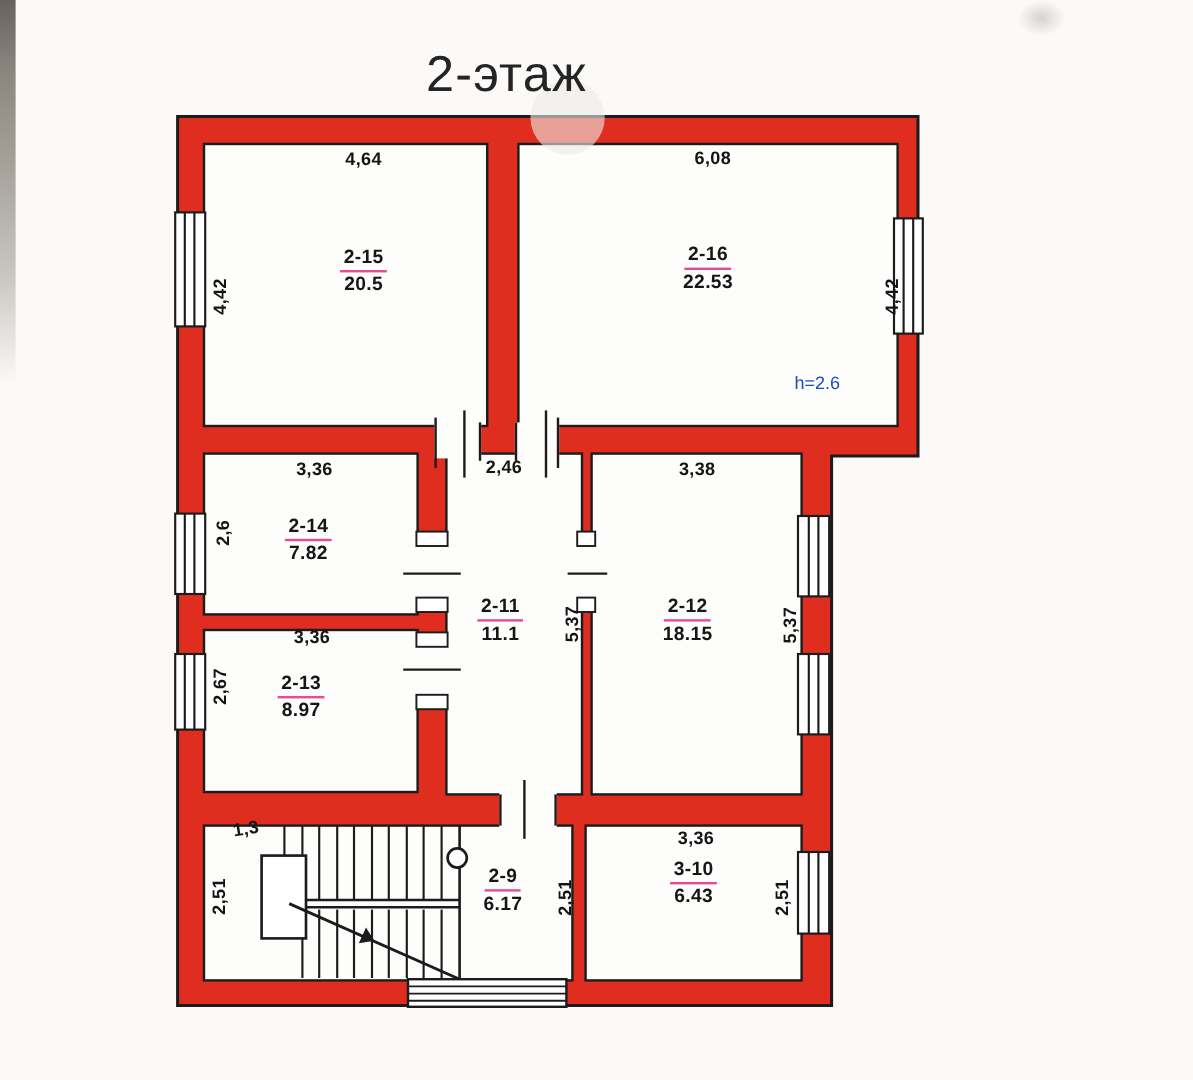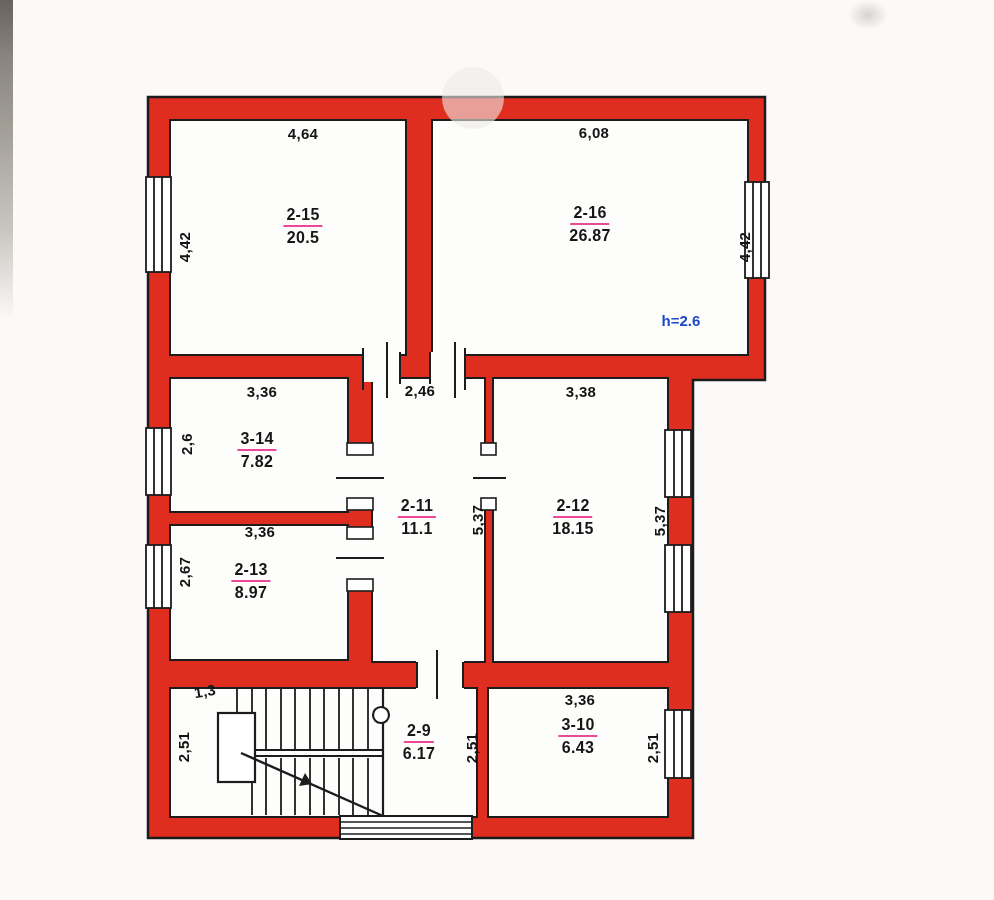--- a/index.html
+++ b/index.html
@@ -30,21 +30,21 @@
   .room-id{border-bottom:2px solid #ec4899;padding:0 3px 1px;}
   .room-area{padding-top:2px;}
   .dim{
     position:absolute;font-weight:bold;font-size:15px;color:#141414;
     transform:translate(-50%,-50%);white-space:nowrap;letter-spacing:.3px;
   }
   .dim.v{transform:translate(-50%,-50%) rotate(-90deg);}
   .dim.tilt{transform:translate(-50%,-50%) rotate(-9deg);}
   .note{
     position:absolute;left:681px;top:320px;transform:translate(-50%,-50%);
-    font-weight:bold;font-size:15px;color:#1c49c8;white-space:nowrap;
+    font-weight:normal;font-size:15px;color:#1c49c8;white-space:nowrap;
   }
   .edge-strip{
     position:absolute;left:0;top:0;width:13px;height:320px;
     background:linear-gradient(180deg,#57524b 0%,#7d7971 18%,#9b978f 42%,#c4c1ba 72%,rgba(251,250,248,0) 100%);
     opacity:.9;
   }
   .corner-smudge{
     position:absolute;left:848px;top:0;width:40px;height:30px;
     background:radial-gradient(ellipse at center,rgba(150,148,142,.38),rgba(150,148,142,0) 70%);
   }
@@ -192,31 +192,32 @@
     <g>
       <rect x="340" y="816" width="132" height="23" fill="#ffffff" stroke="#1c1c1c" stroke-width="2"></rect>
       <line x1="340" y1="822" x2="472" y2="822" stroke="#1c1c1c" stroke-width="1.6"></line>
       <line x1="340" y1="828" x2="472" y2="828" stroke="#1c1c1c" stroke-width="1.6"></line>
       <line x1="340" y1="834" x2="472" y2="834" stroke="#1c1c1c" stroke-width="1.6"></line>
     </g>
   </svg>
 
   <div class="watermark-dot"></div>
 
+  <div class="title">2-этаж</div>
 
   <div class="room-label" style="left:303px;top:206px">
     <span class="room-id">2-15</span>
     <span class="room-area">20.5</span>
   </div>
   <div class="room-label" style="left:590px;top:204px">
     <span class="room-id">2-16</span>
-    <span class="room-area">26.87</span>
+    <span class="room-area">22.53</span>
   </div>
   <div class="room-label" style="left:257px;top:430px">
-    <span class="room-id">3-14</span>
+    <span class="room-id">2-14</span>
     <span class="room-area">7.82</span>
   </div>
   <div class="room-label" style="left:251px;top:561px">
     <span class="room-id">2-13</span>
     <span class="room-area">8.97</span>
   </div>
   <div class="room-label" style="left:417px;top:497px">
     <span class="room-id">2-11</span>
     <span class="room-area">11.1</span>
   </div>

